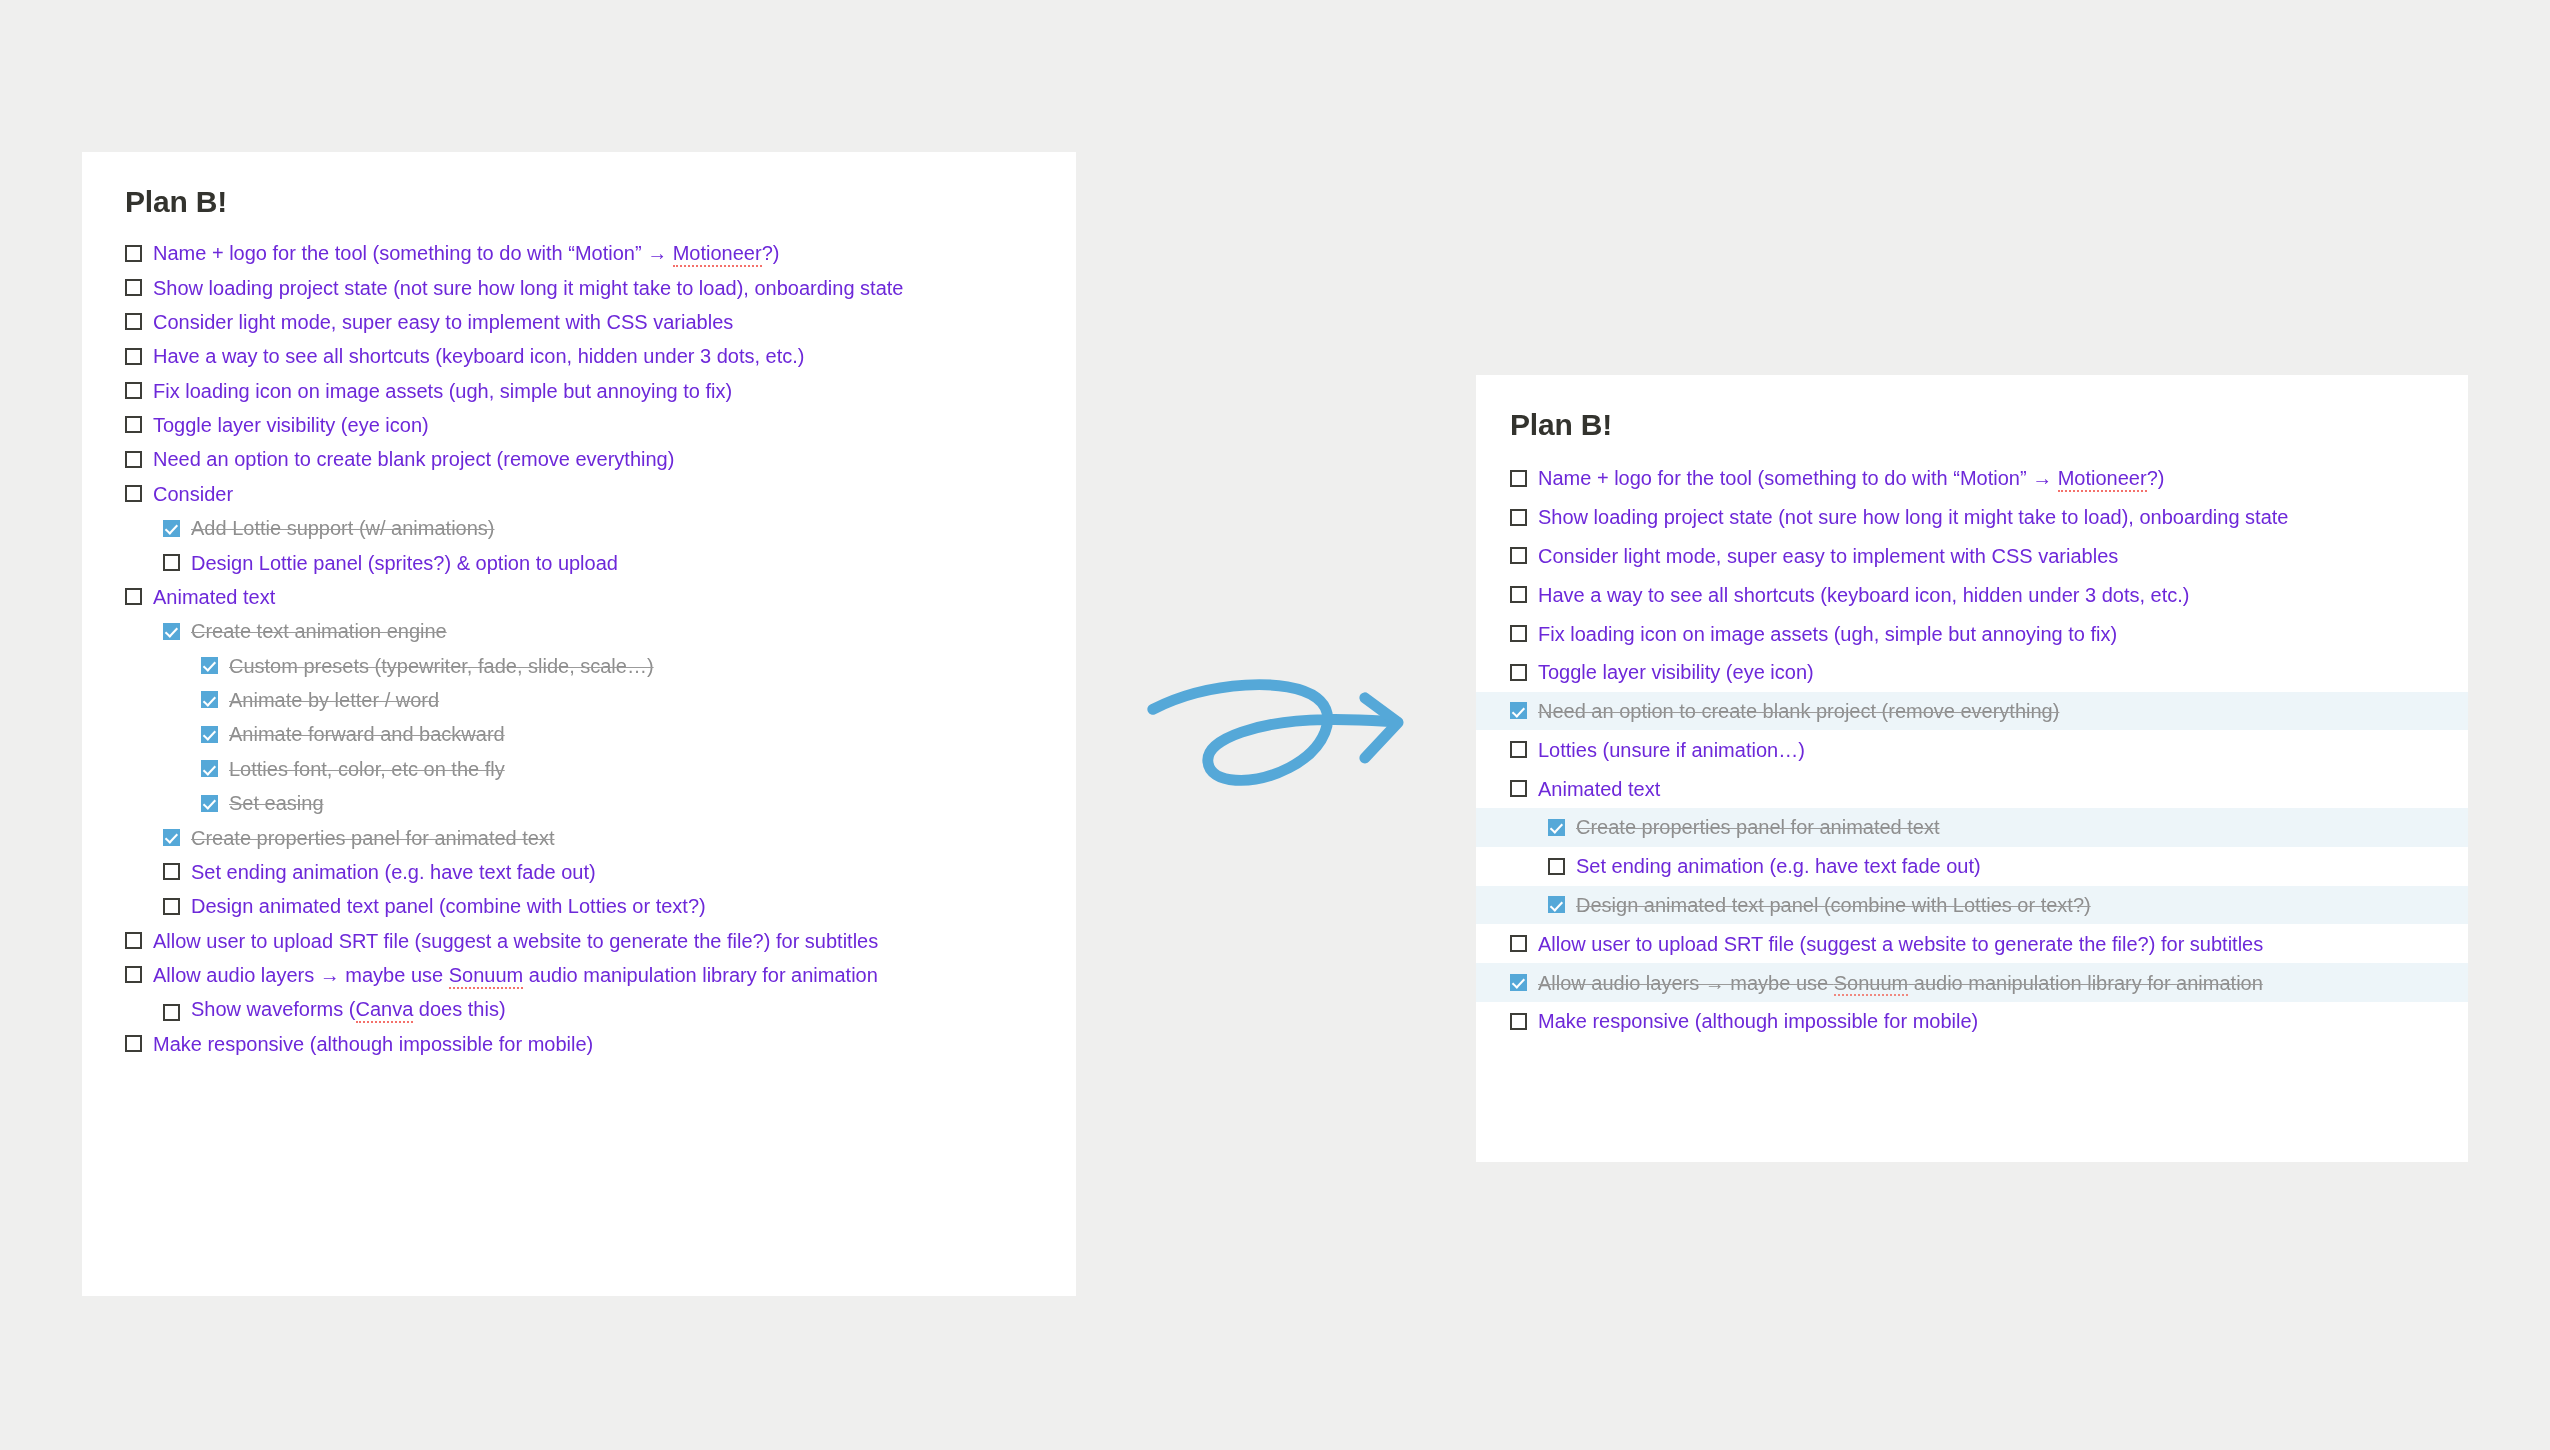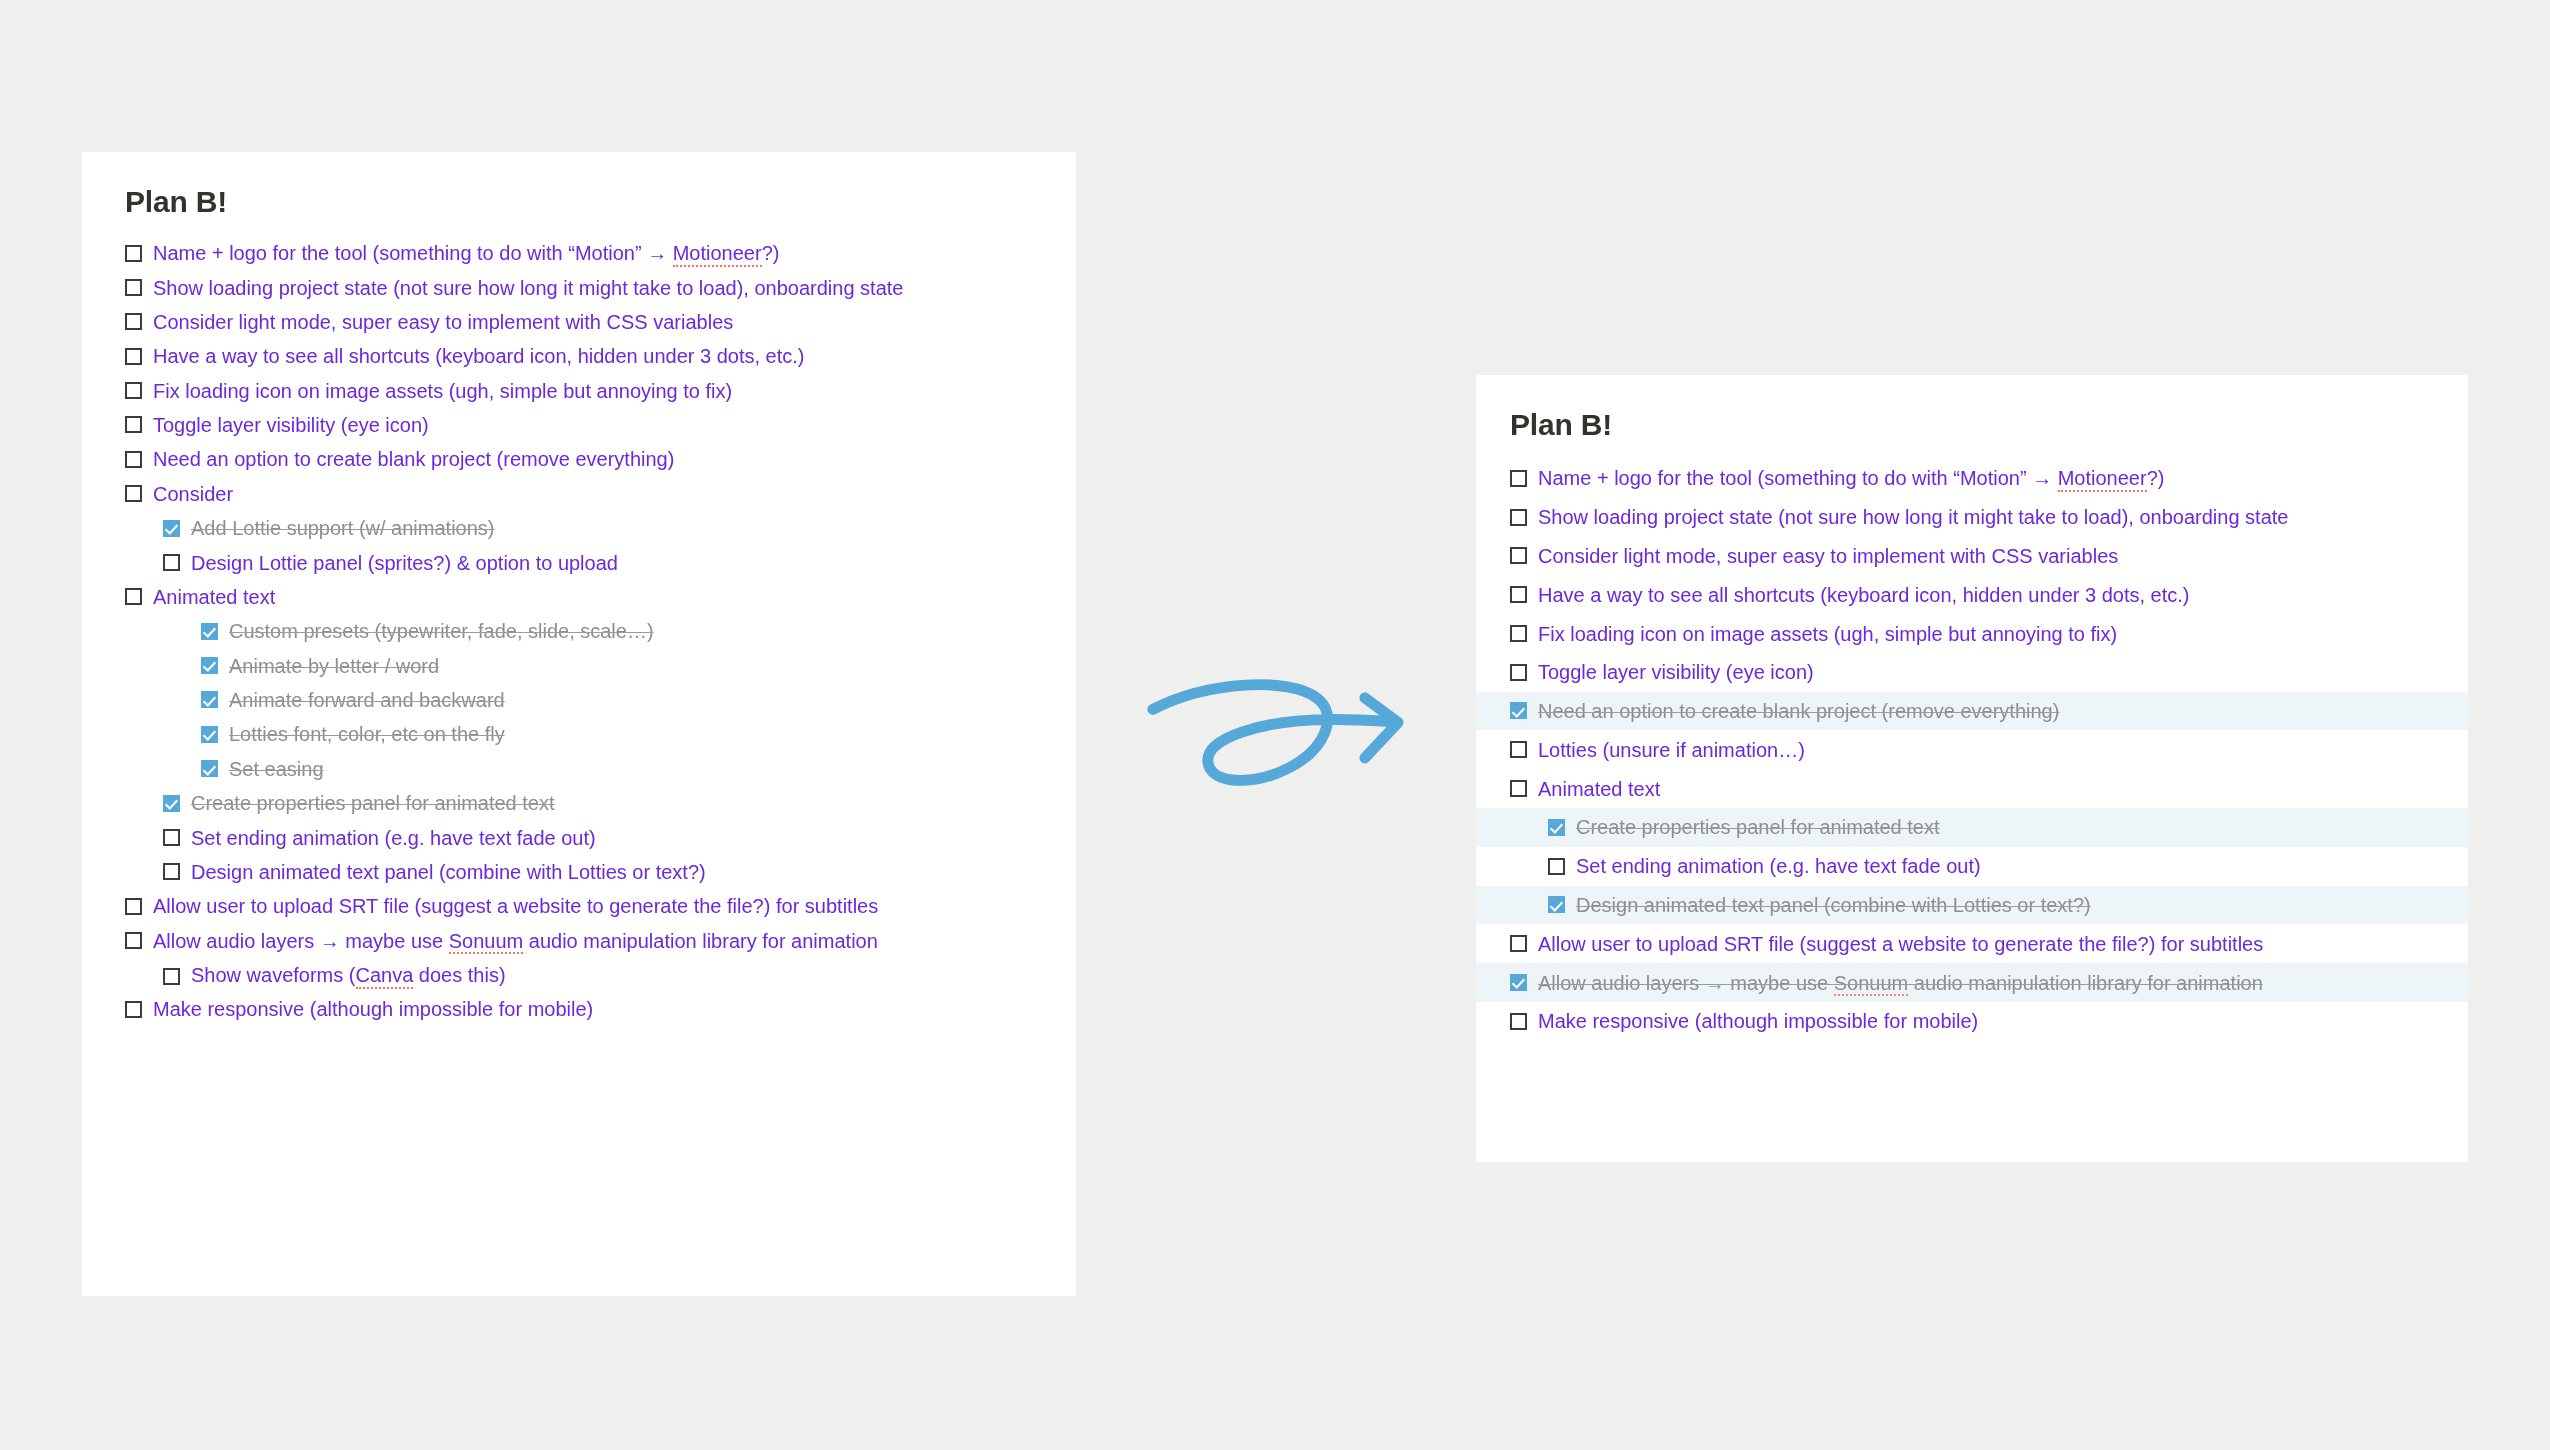--- a/index.html
+++ b/index.html
@@ -197,20 +197,26 @@
           <span class="lbl">Design Lottie panel (sprites?) &amp; option to upload</span>
         </div>
       </li>
       <li class="todo-row">
         <div style="display: flex; align-items: flex-start;">
           <span class="cb unchecked"></span>
           <span class="lbl">Animated text</span>
         </div>
       </li>
       <li class="todo-row done">
+        <div class="indent-1" style="display: flex; align-items: flex-start;">
+          <span class="cb checked"></span>
+          <span class="lbl">Create text animation engine</span>
+        </div>
+      </li>
+      <li class="todo-row done">
         <div class="indent-2" style="display: flex; align-items: flex-start;">
           <span class="cb checked"></span>
           <span class="lbl">Custom presets (typewriter, fade, slide, scale…)</span>
         </div>
       </li>
       <li class="todo-row done">
         <div class="indent-2" style="display: flex; align-items: flex-start;">
           <span class="cb checked"></span>
           <span class="lbl">Animate by letter / word</span>
         </div>
@@ -257,21 +263,21 @@
           <span class="lbl">Allow user to upload SRT file (suggest a website to generate the file?) for subtitles</span>
         </div>
       </li>
       <li class="todo-row">
         <div style="display: flex; align-items: flex-start;">
           <span class="cb unchecked"></span>
           <span class="lbl">Allow audio layers → maybe use <span class="spell">Sonuum</span> audio manipulation library for animation</span>
         </div>
       </li>
       <li class="todo-row">
-        <div class="indent-1" style="display: flex; align-items: center;">
+        <div class="indent-1" style="display: flex; align-items: flex-end;">
           <span class="cb unchecked"></span>
           <span class="lbl">Show waveforms (<span class="spell">Canva</span> does this)</span>
         </div>
       </li>
       <li class="todo-row">
         <div style="display: flex; align-items: flex-start;">
           <span class="cb unchecked"></span>
           <span class="lbl">Make responsive (although impossible for mobile)</span>
         </div>
       </li>

